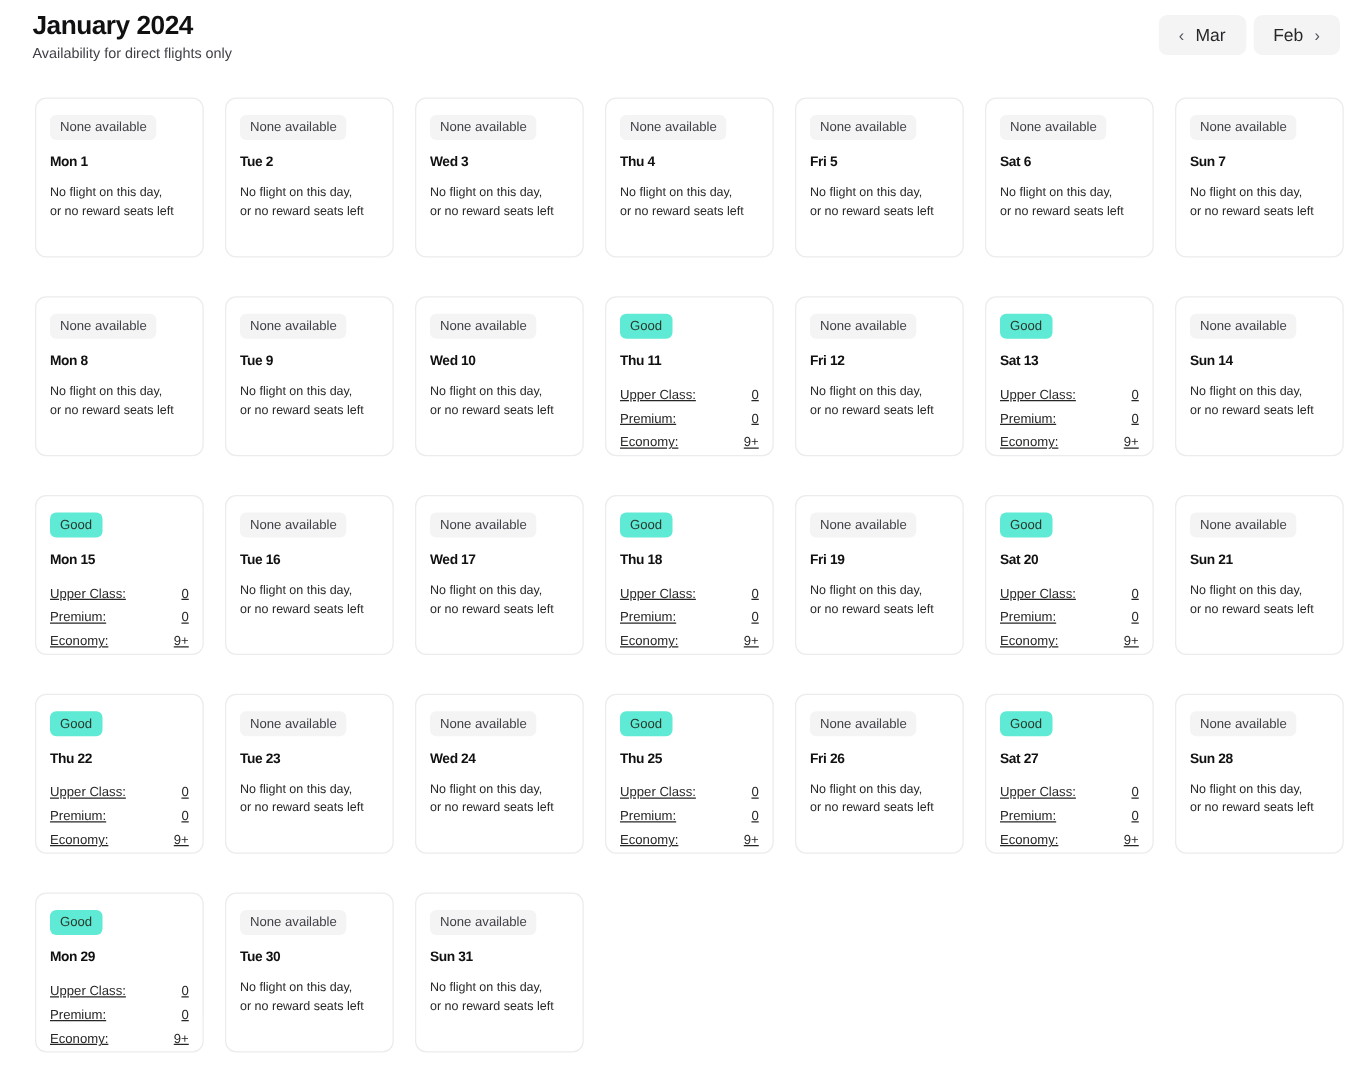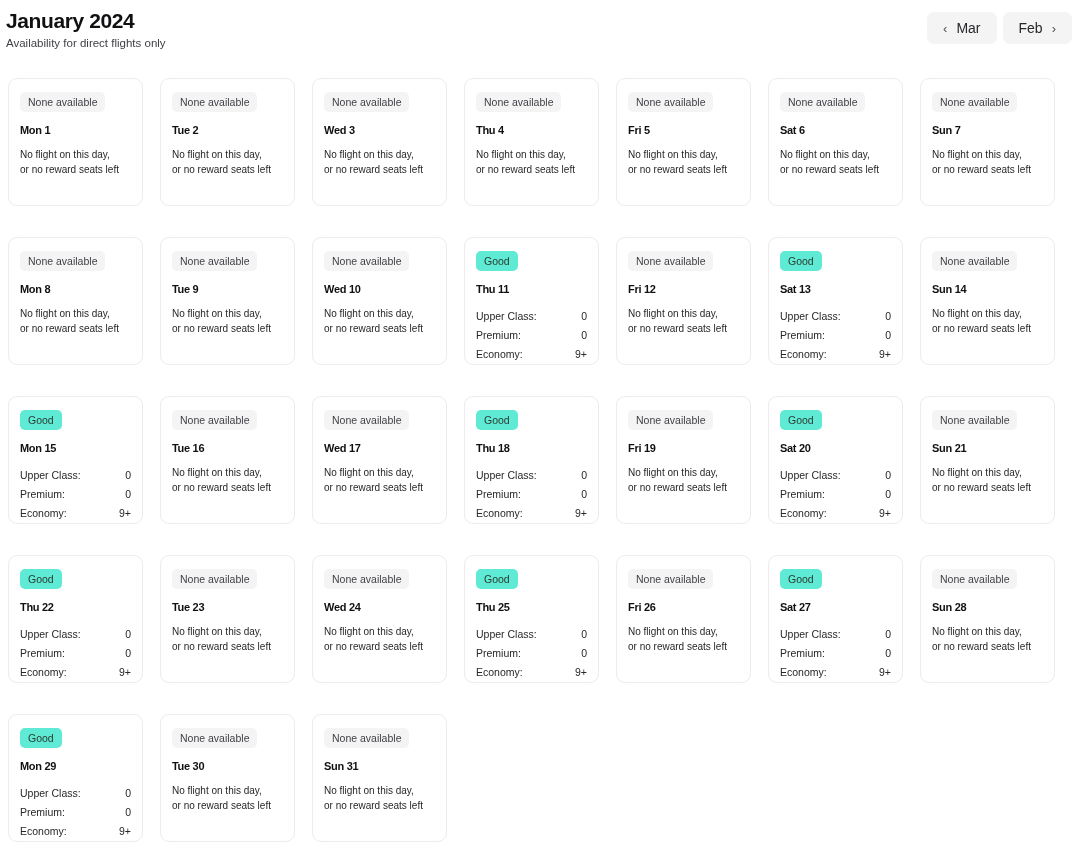--- a/index.html
+++ b/index.html
@@ -14,20 +14,21 @@
     font-family: "Liberation Sans", sans-serif;
     color: #18181b;
     -webkit-font-smoothing: antialiased;
   }
 
   .page {
     width: 1080px;
     height: 862px;
     position: relative;
     box-sizing: border-box;
+    padding-left: 20px;
   }
 
   
   .header {
     display: flex;
     align-items: flex-start;
     justify-content: space-between;
     padding: 6px 8px 0 6px;
     height: 62px;
     box-sizing: border-box;
@@ -146,20 +147,21 @@
     flex-direction: column;
     gap: 1px;
   }
   .class-row {
     display: flex;
     justify-content: space-between;
     align-items: flex-end;
     font-size: 10.5px;
     line-height: 18px;
     color: #27272a;
+    text-decoration: underline;
   }
   .class-row .cls-name { text-align: left; }
   .class-row .cls-val { text-align: right; font-variant-numeric: tabular-nums; }
 </style>
 </head>
 <body>
 
 <div class="page">
 
   <div class="header">

